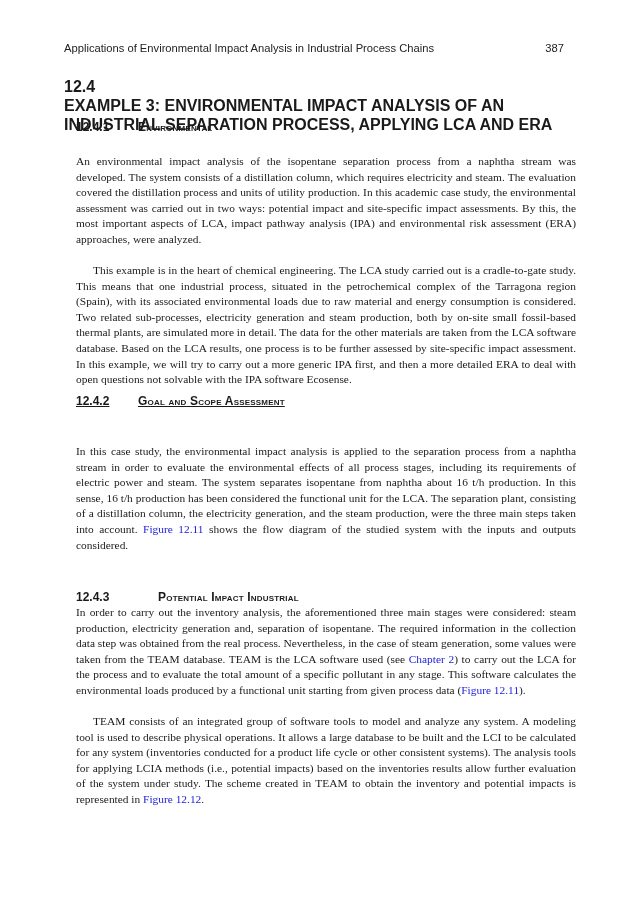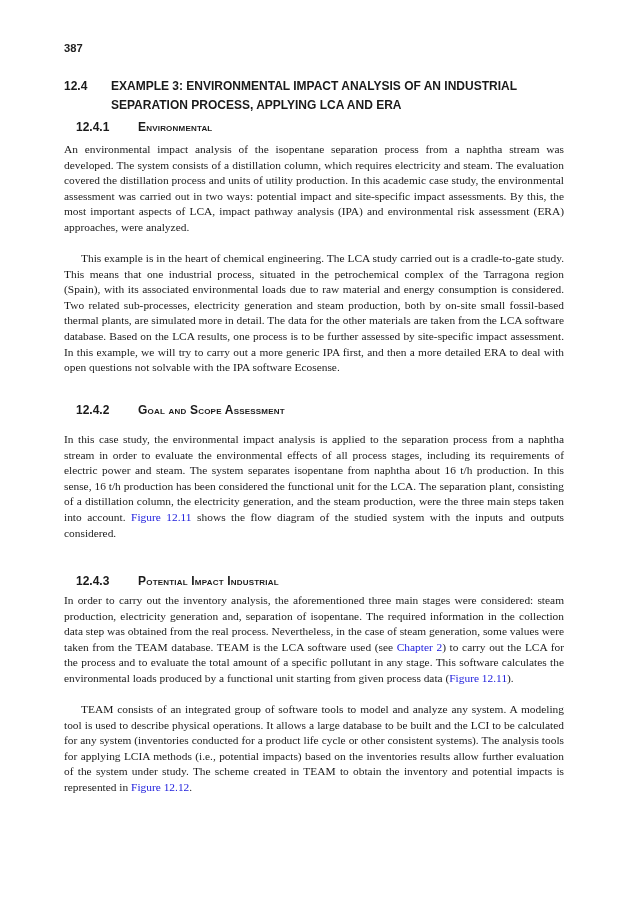--- a/index.html
+++ b/index.html
@@ -1,61 +1,62 @@
 <!DOCTYPE html>
 <html><head>
 <meta charset="utf-8">
 <style>
   html, body { margin: 0; padding: 0; background: #ffffff; }
   body { width: 629px; height: 900px; position: relative; overflow: hidden; color: #1a1a1a; }
   .page { position: absolute; left: 64px; top: 0; width: 500px; }
   .running-head { position: absolute; top: 42px; left: 0; width: 500px; display: flex; justify-content: space-between;
     font-family: "Liberation Sans", sans-serif; font-size: 11.2px; color: #222; }
-  .running-head .pnum { font-weight: bold; text-align: center; }
+  .running-head .pnum { font-weight: normal; text-align: center; }
   .sec { position: absolute; left: 0; width: 500px; font-family: "Liberation Sans", sans-serif; font-weight: bold; color: #1a1a1a; }
-  .sec-h2 { top: 77px; font-size: 12px; line-height: 19px; display: flex; }
+  .sec-h2 { top: 77px; font-size: 16px; line-height: 19px; display: flex; flex-direction: column; }
   .sec-h2 .num { width: 47px; flex: none; }
   .sec-h3 { font-size: 12px; display: flex; align-items: center; margin-left: 12px; }
   .sec-h3 .num { width: 62px; flex: none; }
   .sc { font-variant: small-caps; letter-spacing: 0.2px; }
   .para { position: absolute; left: 0; width: 500px; font-family: "Liberation Serif", serif; font-size: 11.4px; line-height: 15.6px;
-    text-align: justify; color: #1a1a1a; margin: 0; }
+    text-align: justify; color: #1a1a1a; margin: 12px; }
   .para.indent { text-indent: 17px; }
   .link { color: #1a1adc; cursor: pointer; }
 </style>
 </head>
 <body>
 
 <div class="page">
 
   <div class="running-head">
+    <span>Applications of Environmental Impact Analysis in Industrial Process Chains</span>
     <span class="pnum">387</span>
   </div>
 
   <div class="sec sec-h2">
     <span class="num">12.4</span>
     <span>EXAMPLE 3: ENVIRONMENTAL IMPACT ANALYSIS OF AN INDUSTRIAL SEPARATION PROCESS, APPLYING LCA AND ERA</span>
   </div>
 
   <div class="sec sec-h3" style="top:120px;">
     <span class="num">12.4.1</span>
     <span class="sc">Environmental</span>
   </div>
 
   <p class="para" style="top:142px;">An environmental impact analysis of the isopentane separation process from a naphtha stream was developed. The system consists of a distillation column, which requires electricity and steam. The evaluation covered the distillation process and units of utility production. In this academic case study, the environmental assessment was carried out in two ways: potential impact and site-specific impact assessments. By this, the most important aspects of LCA, impact pathway analysis (IPA) and environmental risk assessment (ERA) approaches, were analyzed.</p>
   <p class="para indent" style="top:251px;">This example is in the heart of chemical engineering. The LCA study carried out is a cradle-to-gate study. This means that one industrial process, situated in the petrochemical complex of the Tarragona region (Spain), with its associated environmental loads due to raw material and energy consumption is considered. Two related sub-processes, electricity generation and steam production, both by on-site small fossil-based thermal plants, are simulated more in detail. The data for the other materials are taken from the LCA software database. Based on the LCA results, one process is to be further assessed by site-specific impact assessment. In this example, we will try to carry out a more generic IPA first, and then a more detailed ERA to deal with open questions not solvable with the IPA software Ecosense.</p>
 
-  <div class="sec sec-h3" style="top:403px;">
+  <div class="sec sec-h3" style="top:394px;text-decoration:underline;">
     <span class="num">12.4.2</span>
     <span class="sc">Goal and Scope Assessment</span>
   </div>
 
   <p class="para" style="top:432px;"><span>In this case study, the environmental impact analysis is applied to the separation process from a naphtha stream in order to evaluate the environmental effects of all process stages, including its requirements of electric power and steam. The system separates isopentane from naphtha about 16 t/h production. In this sense, 16 t/h production has been considered the functional unit for the LCA. The separation plant, consisting of a distillation column, the electricity generation, and the steam production, were the three main steps taken into account. </span><span class="link">Figure 12.11</span><span> shows the flow diagram of the studied system with the inputs and outputs considered.</span></p>
 
-  <div class="sec sec-h3" style="top:574px;">
+  <div class="sec sec-h3" style="top:590px;gap:20px;">
     <span class="num">12.4.3</span>
     <span class="sc">Potential Impact Industrial</span>
   </div>
 
   <p class="para" style="top:593px;"><span>In order to carry out the inventory analysis, the aforementioned three main stages were considered: steam production, electricity generation and, separation of isopentane. The required information in the collection data step was obtained from the real process. Nevertheless, in the case of steam generation, some values were taken from the TEAM database. TEAM is the LCA software used (see </span><span class="link">Chapter 2</span><span>) to carry out the LCA for the process and to evaluate the total amount of a specific pollutant in any stage. This software calculates the environmental loads produced by a functional unit starting from given process data (</span><span class="link">Figure 12.11</span><span>).</span></p>
 
   <p class="para indent" style="top:702px;"><span>TEAM consists of an integrated group of software tools to model and analyze any system. A modeling tool is used to describe physical operations. It allows a large database to be built and the LCI to be calculated for any system (inventories conducted for a product life cycle or other consistent systems). The analysis tools for applying LCIA methods (i.e., potential impacts) based on the inventories results allow further evaluation of the system under study. The scheme created in TEAM to obtain the inventory and potential impacts is represented in </span><span class="link">Figure 12.12</span><span>.</span></p>
 
 </div>
 

